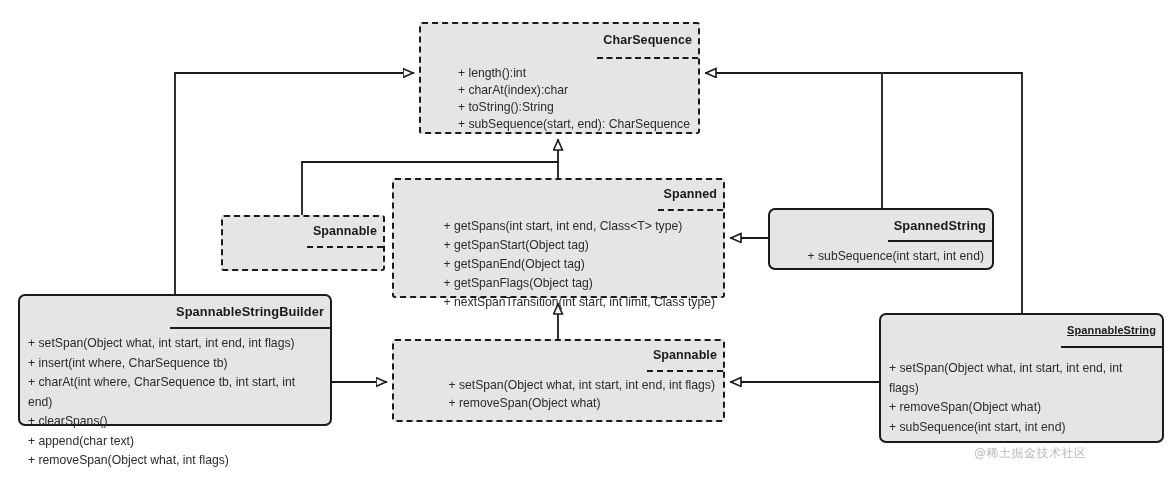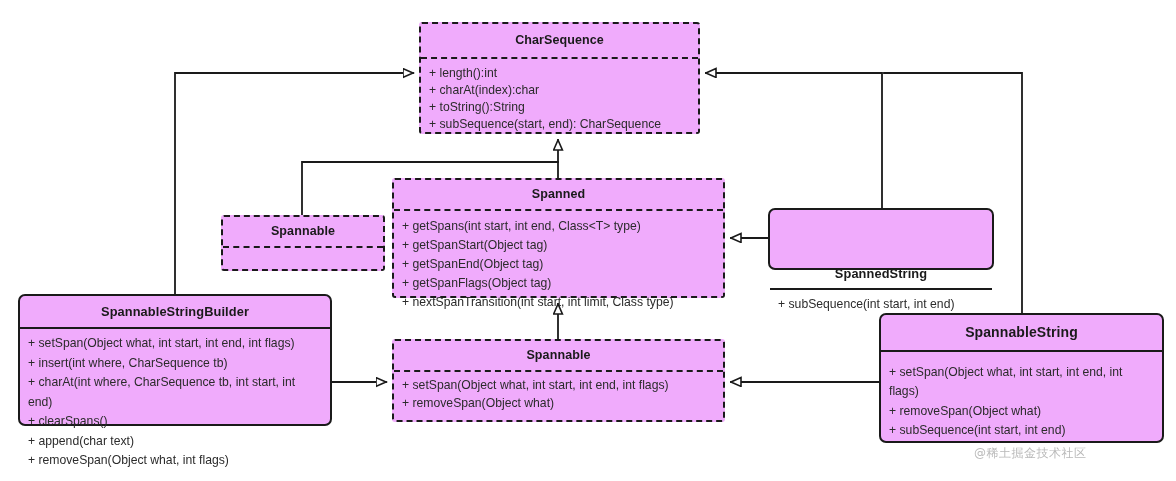--- a/index.html
+++ b/index.html
@@ -16,23 +16,24 @@
   #canvas { position: absolute; inset: 0; }
 
   svg.edges {
     position: absolute; left: 0; top: 0;
     width: 1176px; height: 481px;
     pointer-events: none;
   }
 
   .uml {
     position: absolute;
-    background: #f0abfc;
+    background: #e5e5e5;
     display: flex;
     flex-direction: column;
+    align-items: flex-end;
   }
   .uml.solid {
     border: 2px solid #1a1a1a;
     border-radius: 7px;
   }
   .uml.dashed {
     border: 2px dashed #1a1a1a;
     border-radius: 3px;
   }
   .uml .title {
@@ -70,22 +71,22 @@
   #box-spannedstring  { left: 768px; top: 208px; width: 226px; height: 62px; }
   #box-spannablestring{ left: 879px; top: 313px; width: 285px; height: 130px; }
 
   #box-charsequence .title { padding-top: 9px; padding-bottom: 9px; }
   #box-spanned .body { line-height: 19px; font-size: 12.2px; padding-top: 6px; }
   #box-charsequence .body { line-height: 17px; padding-top: 6px; }
   #box-spannedstring .body { padding-top: 6px; }
   #box-spannablestring .body { padding-top: 11px; line-height: 19.5px; }
   #box-ssbuilder .body { line-height: 19.5px; padding-top: 5px; }
   #box-ssbuilder .title { padding-top: 8px; padding-bottom: 8px; font-size: 12.8px; }
-  #box-spannablestring .title { padding-top: 9px; padding-bottom: 9px; font-size: 14px; }
-  #box-spannedstring .title { padding-top: 8px; padding-bottom: 7px; font-size: 12.8px; margin-top: 48px; }
+  #box-spannablestring .title { padding-top: 9px; padding-bottom: 9px; font-size: 11px; text-decoration: underline; }
+  #box-spannedstring .title { padding-top: 8px; padding-bottom: 7px; font-size: 12.8px; }
 
   .ellipsis { font-size: 12px; letter-spacing: 1px; color: #555; }
 
   #watermark {
     position: absolute;
     left: 974px; top: 445px;
     font-size: 12px;
     color: #b9b9b9;
     white-space: nowrap;
     font-family: "DejaVu Sans", sans-serif;

